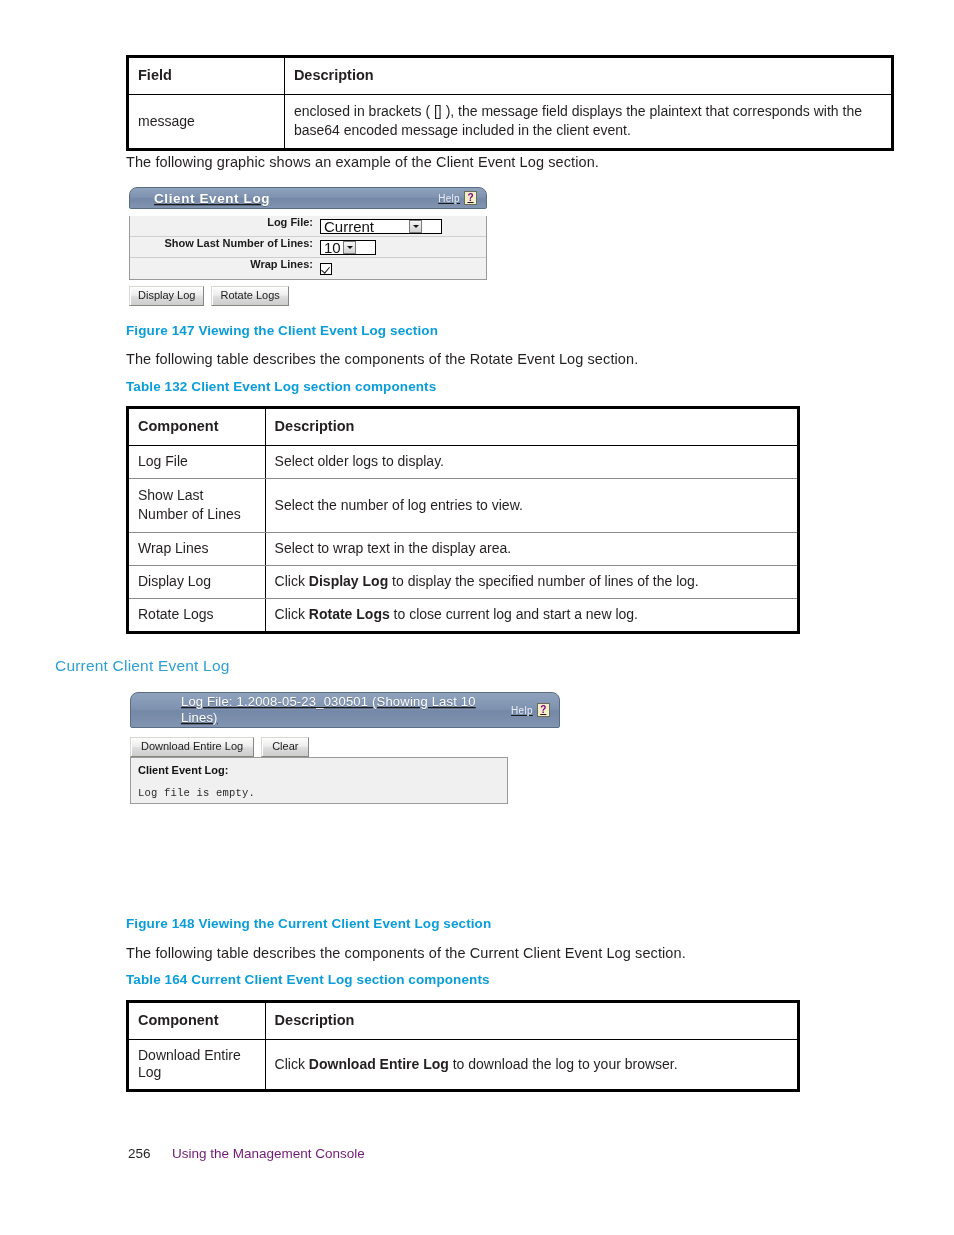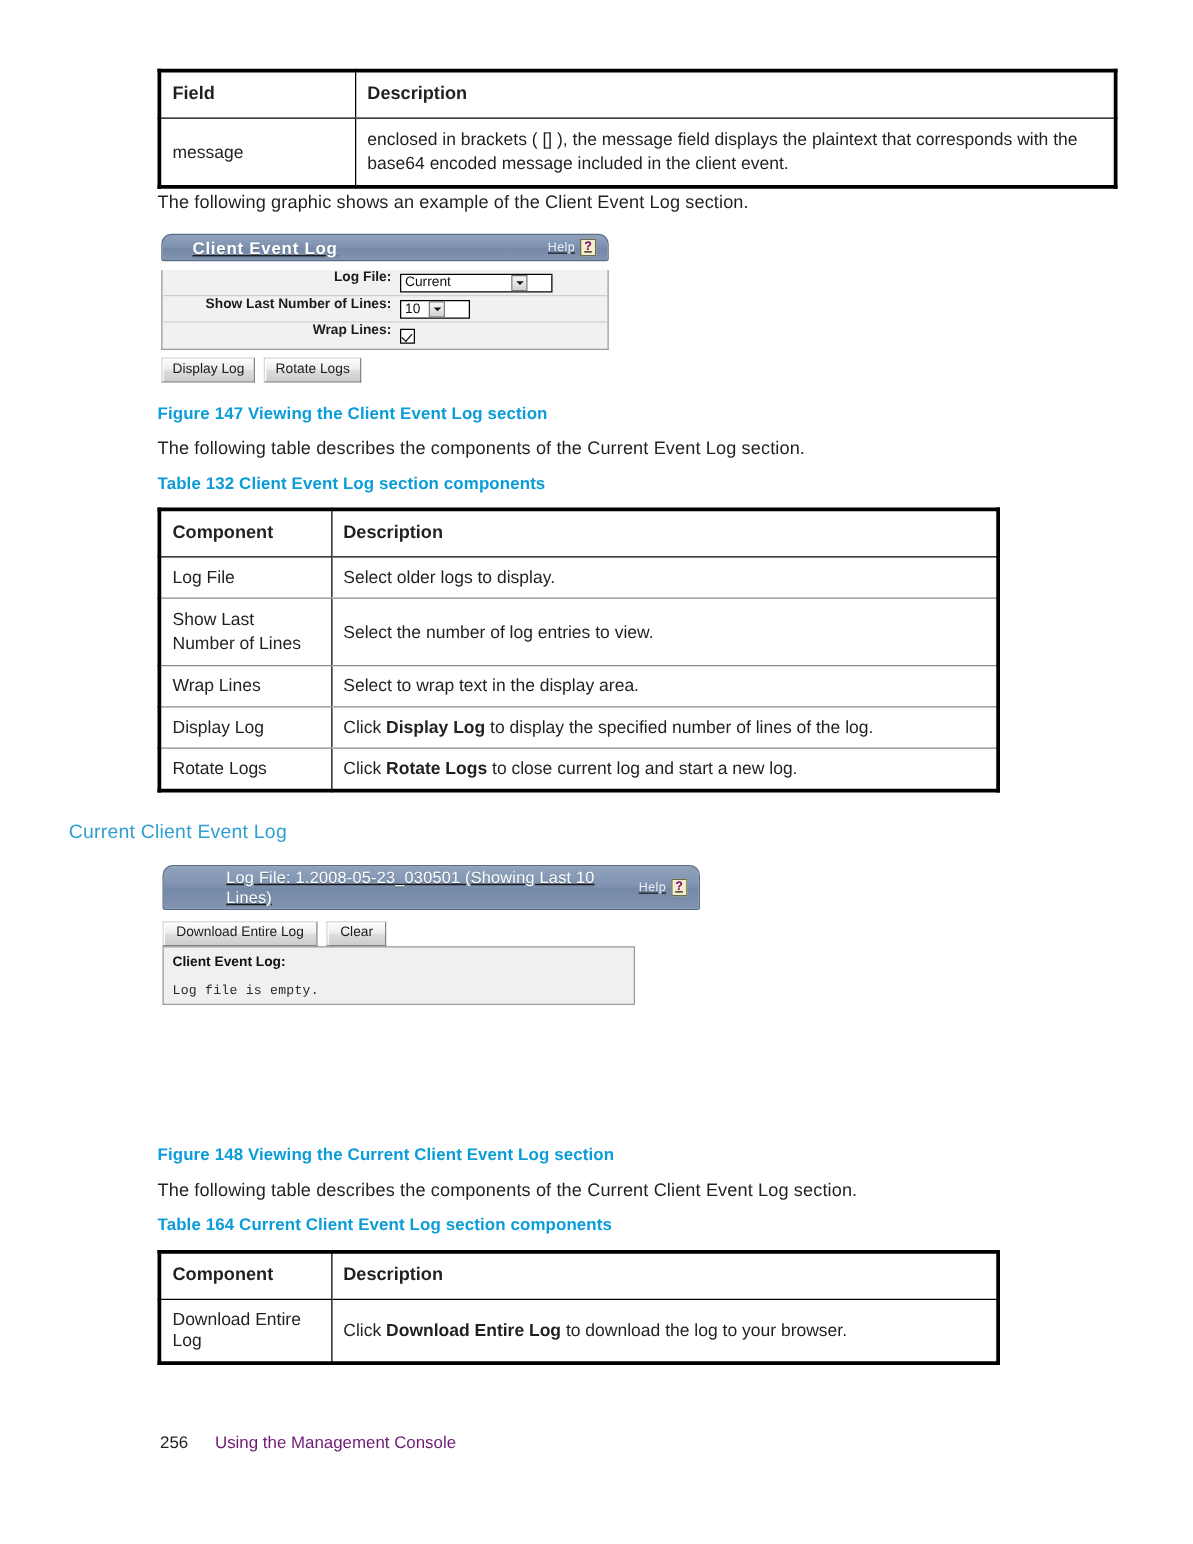--- a/index.html
+++ b/index.html
@@ -178,21 +178,21 @@
   }
   .form-field { flex: 1 1 auto; display: flex; align-items: center; }
 
   .sel {
     display: inline-flex;
     align-items: center;
     height: 15px;
     background: #ffffff;
     border: 1px solid #000000;
     box-sizing: border-box;
-    font-size: 11px;
+    font-size: 15px;
     color: #111;
     padding: 0 18px 0 3px;
   }
   .sel .sel-val { flex: 1 1 auto; white-space: nowrap; line-height: 13px; }
   .sel .sel-arrow {
     width: 13px; height: 13px;
     margin: 0 1px 0 2px;
     background: linear-gradient(to bottom, #f6f6f6, #d2d2d2);
     border: 1px solid #7a7a7a;
     box-sizing: border-box;
@@ -327,21 +327,21 @@
     </div>
 
     <div class="btn-row" style="margin-top:6px;">
       <button class="btn">Display Log</button>
       <button class="btn">Rotate Logs</button>
     </div>
   </div>
 
   <div class="caption" style="left:126px; top:323px;">Figure 147 Viewing the Client Event Log section</div>
 
-  <div class="body-text" style="left:126px; top:350px;">The following table describes the components of the Current Event Log section.</div>
+  <div class="body-text" style="left:126px; top:350px;">The following table describes the components of the Rotate Event Log section.</div>
 
   <div class="caption" style="left:126px; top:379px;">Table 132 Client Event Log section components</div>
 
   <table class="doc-table" id="tbl-132" style="left:126px; top:406px; width:674px;">
     <colgroup>
         <col style="width:137px">
         <col style="width:531px">
       </colgroup>
     <tbody>
       <tr class="hdr-row">

